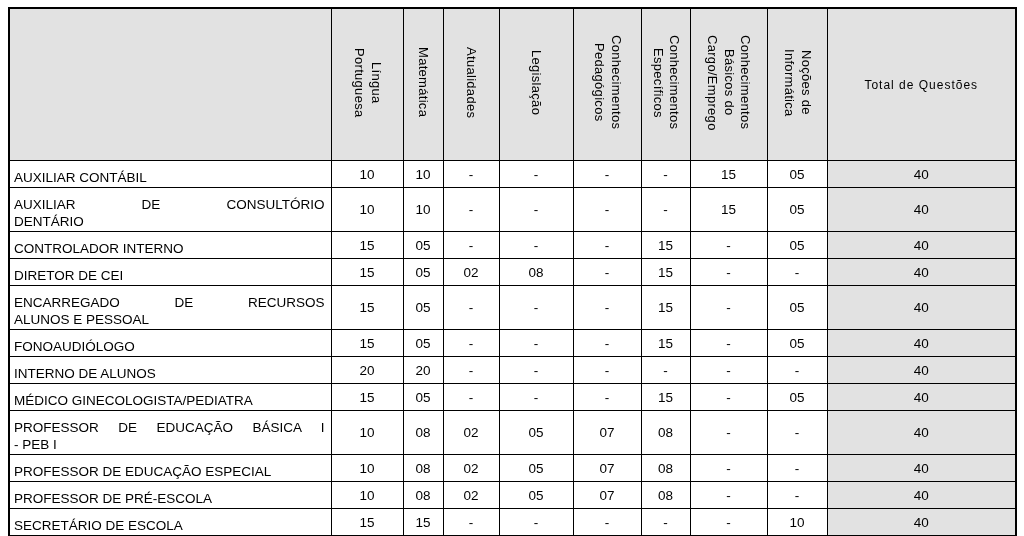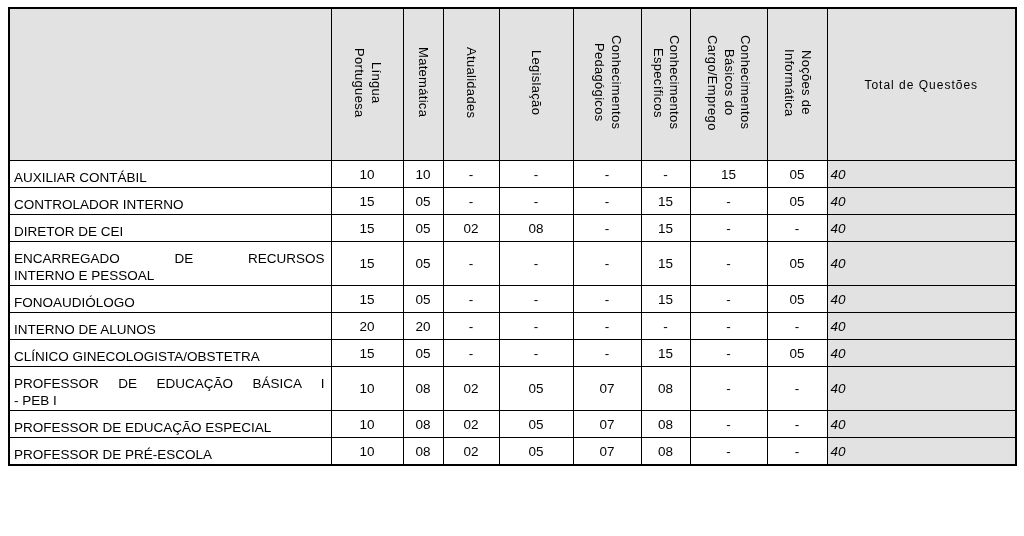--- a/index.html
+++ b/index.html
@@ -60,22 +60,21 @@
     text-align-last: justify;
   }
   .job-line:last-child {
     text-align-last: left;
   }
   td.val {
     text-align: center;
   }
   td.total {
     background: var(--header-bg, #e2e2e2);
-    text-align: left;
-    font-style: italic;
+    text-align: center;
   }
 </style>
 </head>
 <body>
 
 <div class="page">
   <table class="quadro">
     <colgroup>
       <col style="width:322px">
       <col style="width:72px">
@@ -118,20 +117,35 @@
           <td class="val">-</td>
           <td class="val">-</td>
           <td class="val">-</td>
           <td class="val">-</td>
           <td class="val">15</td>
           <td class="val">05</td>
           <td class="total">40</td>
         </tr>
         <tr>
           <td class="job">
+            <div class="job-line">AUXILIAR DE CONSULTÓRIO</div>
+            <div class="job-line">DENTÁRIO</div>
+          </td>
+          <td class="val">10</td>
+          <td class="val">10</td>
+          <td class="val">-</td>
+          <td class="val">-</td>
+          <td class="val">-</td>
+          <td class="val">-</td>
+          <td class="val">15</td>
+          <td class="val">05</td>
+          <td class="total">40</td>
+        </tr>
+        <tr>
+          <td class="job">
             <div class="job-line">CONTROLADOR INTERNO</div>
           </td>
           <td class="val">15</td>
           <td class="val">05</td>
           <td class="val">-</td>
           <td class="val">-</td>
           <td class="val">-</td>
           <td class="val">15</td>
           <td class="val">-</td>
           <td class="val">05</td>
@@ -147,21 +161,21 @@
           <td class="val">08</td>
           <td class="val">-</td>
           <td class="val">15</td>
           <td class="val">-</td>
           <td class="val">-</td>
           <td class="total">40</td>
         </tr>
         <tr>
           <td class="job">
             <div class="job-line">ENCARREGADO DE RECURSOS</div>
-            <div class="job-line">INTERNO E PESSOAL</div>
+            <div class="job-line">ALUNOS E PESSOAL</div>
           </td>
           <td class="val">15</td>
           <td class="val">05</td>
           <td class="val">-</td>
           <td class="val">-</td>
           <td class="val">-</td>
           <td class="val">15</td>
           <td class="val">-</td>
           <td class="val">05</td>
           <td class="total">40</td>
@@ -189,21 +203,21 @@
           <td class="val">-</td>
           <td class="val">-</td>
           <td class="val">-</td>
           <td class="val">-</td>
           <td class="val">-</td>
           <td class="val">-</td>
           <td class="total">40</td>
         </tr>
         <tr>
           <td class="job">
-            <div class="job-line">CLÍNICO GINECOLOGISTA/OBSTETRA</div>
+            <div class="job-line">MÉDICO GINECOLOGISTA/PEDIATRA</div>
           </td>
           <td class="val">15</td>
           <td class="val">05</td>
           <td class="val">-</td>
           <td class="val">-</td>
           <td class="val">-</td>
           <td class="val">15</td>
           <td class="val">-</td>
           <td class="val">05</td>
           <td class="total">40</td>
@@ -242,17 +256,31 @@
             <div class="job-line">PROFESSOR DE PRÉ-ESCOLA</div>
           </td>
           <td class="val">10</td>
           <td class="val">08</td>
           <td class="val">02</td>
           <td class="val">05</td>
           <td class="val">07</td>
           <td class="val">08</td>
           <td class="val">-</td>
           <td class="val">-</td>
+          <td class="total">40</td>
+        </tr>
+        <tr>
+          <td class="job">
+            <div class="job-line">SECRETÁRIO DE ESCOLA</div>
+          </td>
+          <td class="val">15</td>
+          <td class="val">15</td>
+          <td class="val">-</td>
+          <td class="val">-</td>
+          <td class="val">-</td>
+          <td class="val">-</td>
+          <td class="val">-</td>
+          <td class="val">10</td>
           <td class="total">40</td>
         </tr>
       </tbody>
   </table>
 </div>
 
 </body></html>

